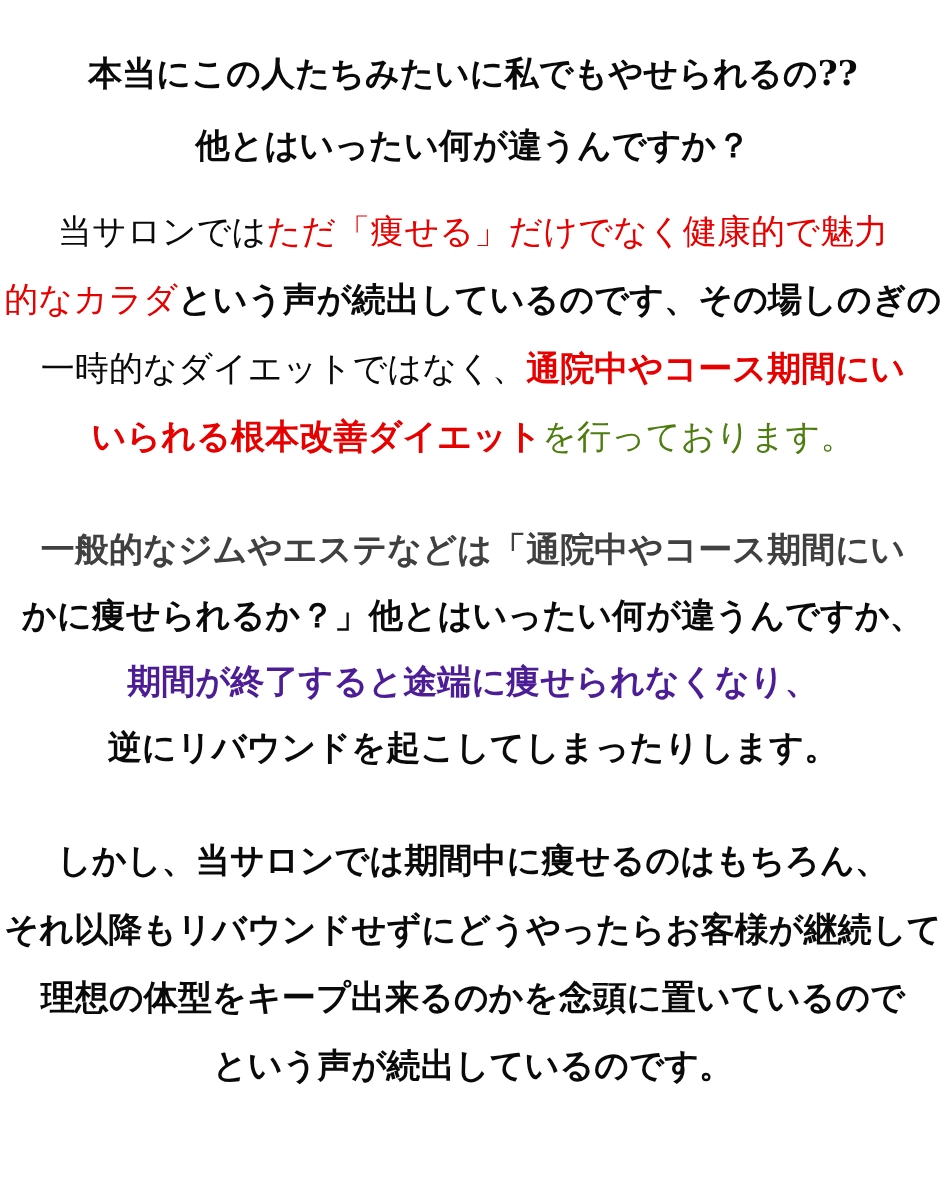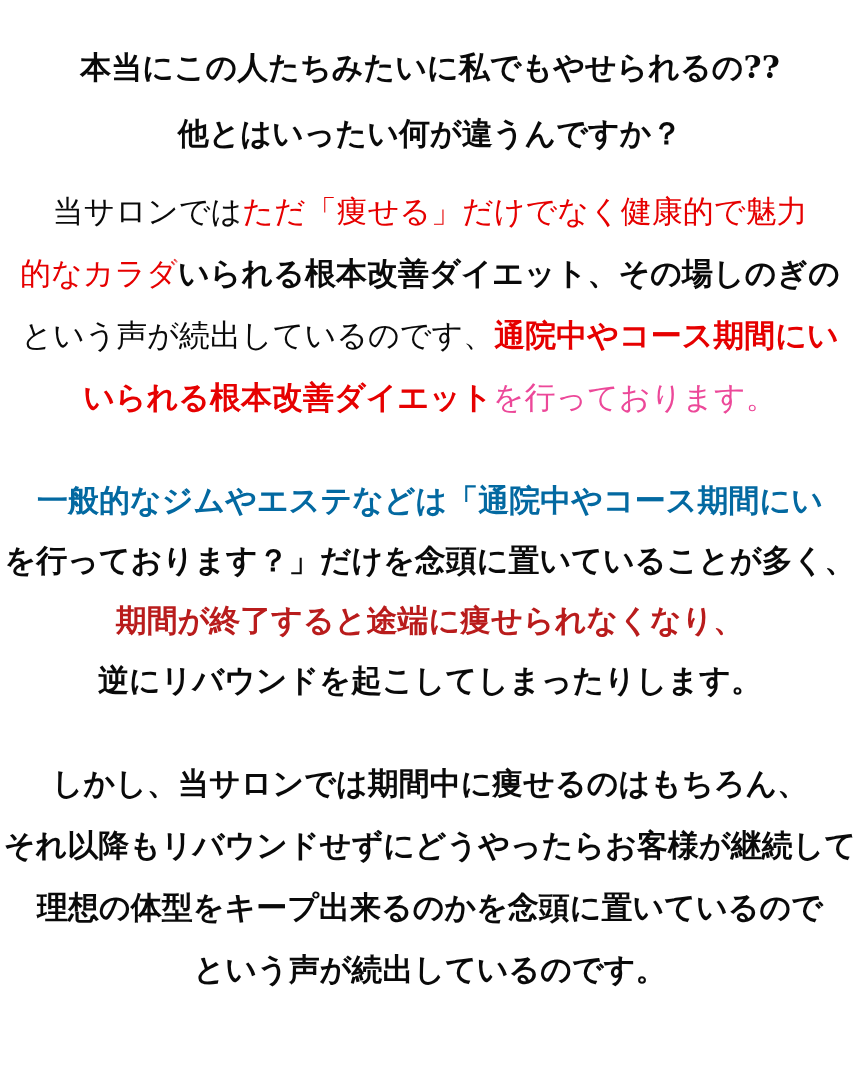--- a/index.html
+++ b/index.html
@@ -85,39 +85,39 @@
     <div class="line">
       <span class="plain" style="color: rgb(10, 10, 10); margin-top: 48px;">他とはいったい何が違うんですか？</span>
     </div>
   </section>
 
   <section class="block glow" id="concept-block">
     <div class="line">
       <span class="gothic plain" style="color: rgb(10, 10, 10);">当サロンでは</span><span class="gothic em" style="color: rgb(230, 0, 0);">ただ「痩せる」だけでなく健康的で魅力</span>
     </div>
     <div class="line">
-      <span class="gothic em" style="color: rgb(230, 0, 0);">的なカラダ</span><span class="mincho plain" style="color: rgb(10, 10, 10);">いられる根本改善ダイエット、その場しのぎの</span>
+      <span class="gothic em" style="color: rgb(230, 0, 0);">的なカラダ</span><span class="mincho plain" style="color: rgb(10, 10, 10);">という声が続出しているのです、その場しのぎの</span>
     </div>
     <div class="line">
-      <span class="gothic plain" style="color: rgb(10, 10, 10);">という声が続出しているのです、</span><span class="mincho em" style="color: rgb(230, 0, 0);">通院中やコース期間にい</span>
+      <span class="gothic plain" style="color: rgb(10, 10, 10);">一時的なダイエットではなく、</span><span class="mincho em" style="color: rgb(230, 0, 0);">通院中やコース期間にい</span>
     </div>
     <div class="line">
-      <span class="mincho em" style="color: rgb(230, 0, 0);">いられる根本改善ダイエット</span><span class="gothic plain" style="color: #ec4899;">を行っております。</span>
+      <span class="mincho em" style="color: rgb(230, 0, 0);">いられる根本改善ダイエット</span><span class="gothic plain" style="color: #4d7c0f;">を行っております。</span>
     </div>
   </section>
 
   <section class="block mincho glow" id="comparison-block">
     <div class="line">
-      <span class="plain" style="color: #0369a1;">一般的なジムやエステなどは「通院中やコース期間にい</span>
+      <span class="plain" style="color: #404040;">一般的なジムやエステなどは「通院中やコース期間にい</span>
     </div>
     <div class="line">
-      <span class="plain" style="color: rgb(10, 10, 10);">を行っております？」だけを念頭に置いていることが多く、</span>
+      <span class="plain" style="color: rgb(10, 10, 10);">かに痩せられるか？」他とはいったい何が違うんですか、</span>
     </div>
     <div class="line">
-      <span class="plain" style="color: #b91c1c;">期間が終了すると途端に痩せられなくなり、</span>
+      <span class="plain" style="color: #4c1d95;">期間が終了すると途端に痩せられなくなり、</span>
     </div>
     <div class="line">
       <span class="plain" style="color: rgb(10, 10, 10);">逆にリバウンドを起こしてしまったりします。</span>
     </div>
   </section>
 
   <section class="block mincho glow" id="salon-block">
     <div class="line">
       <span class="plain" style="color: rgb(10, 10, 10);">しかし、当サロンでは期間中に痩せるのはもちろん、</span>
     </div>

